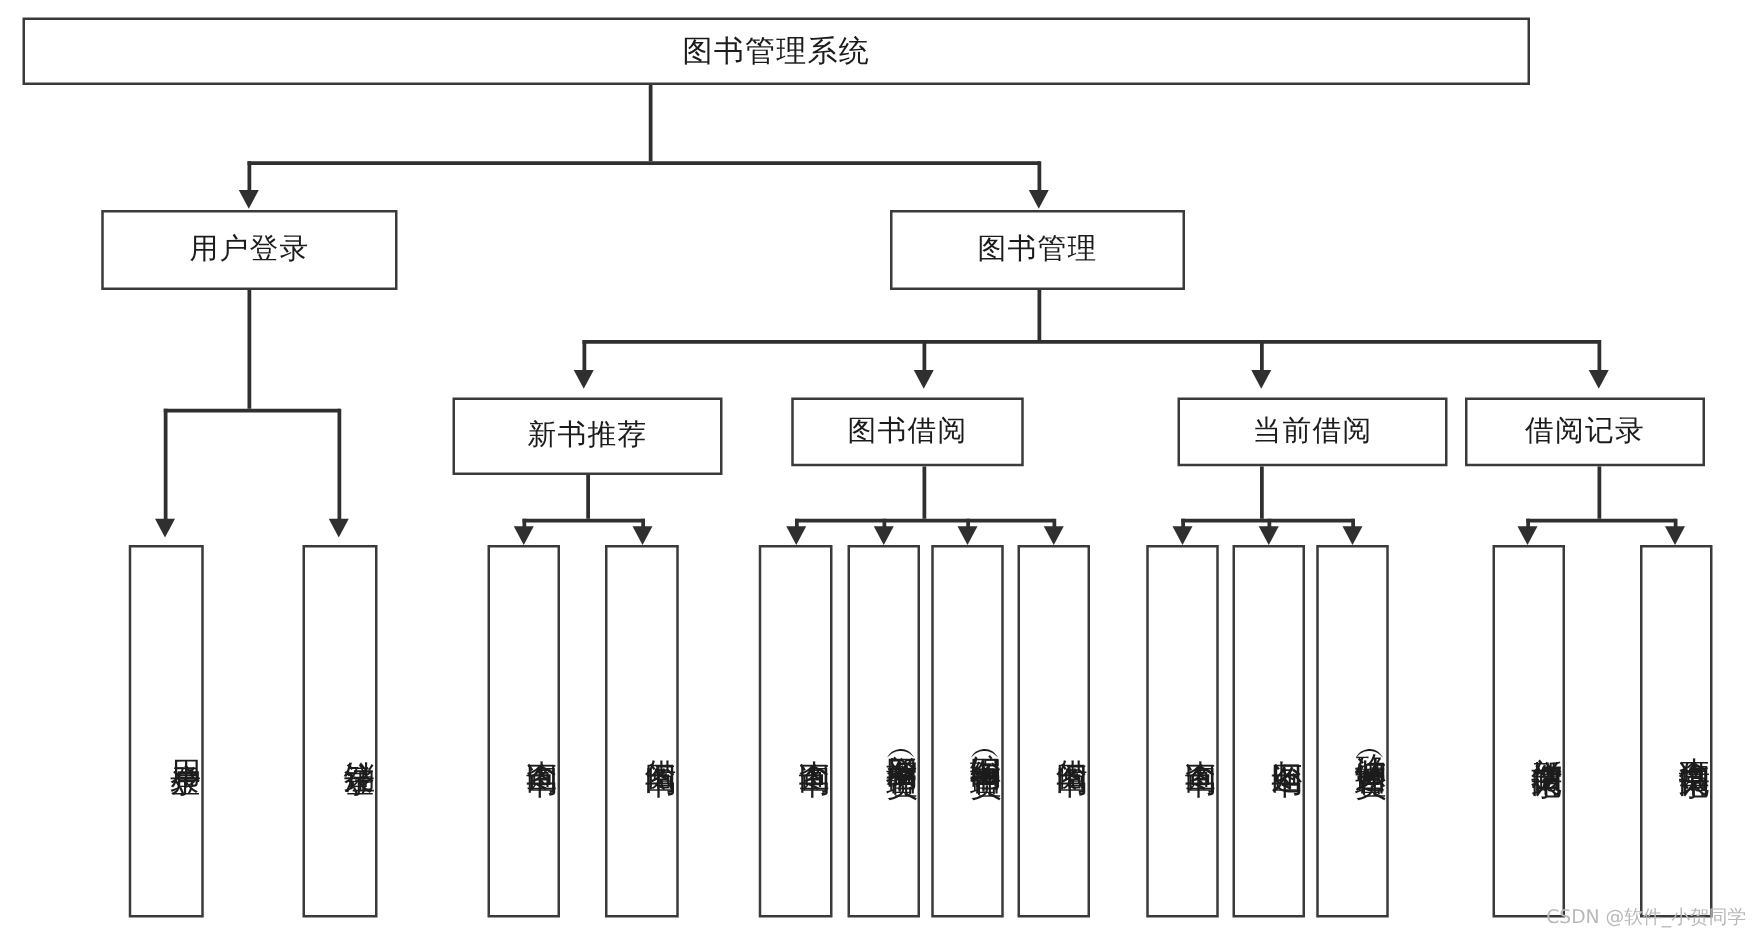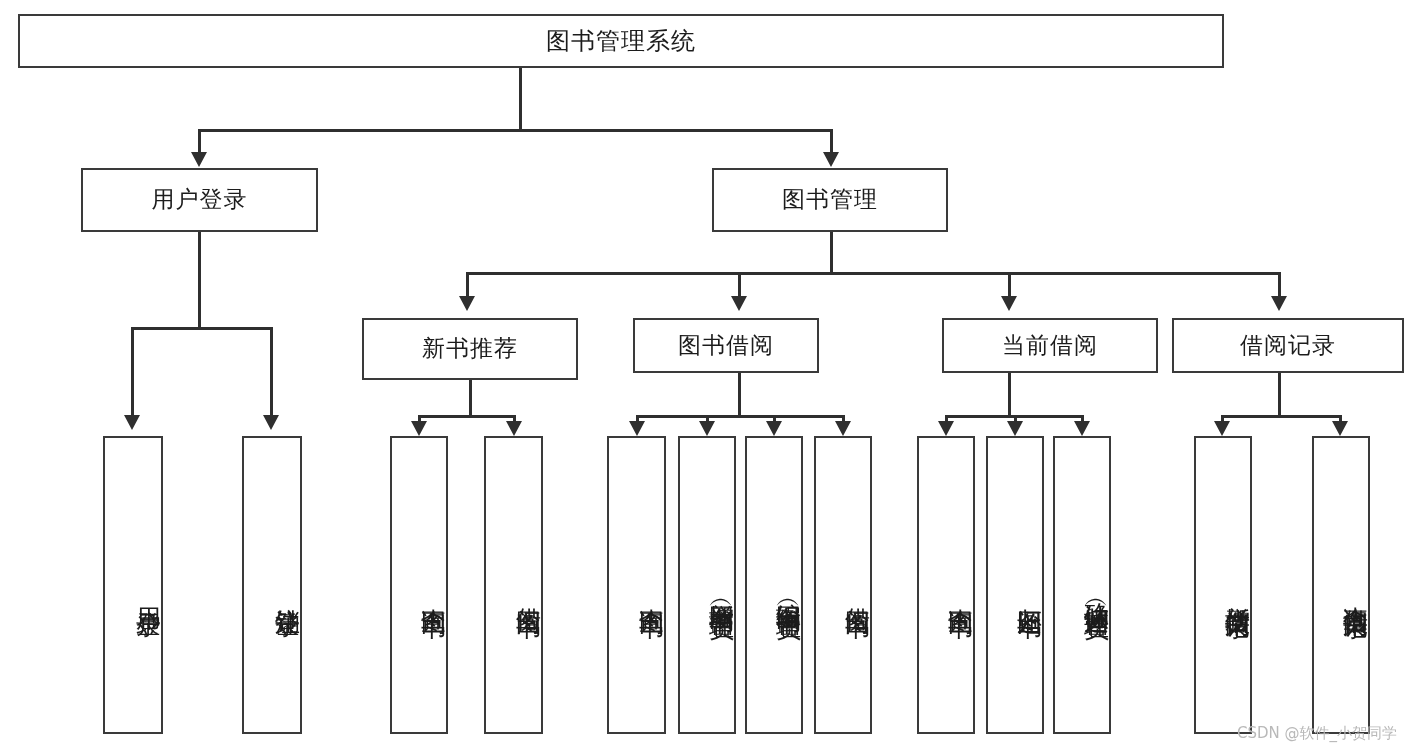--- a/index.html
+++ b/index.html
@@ -127,21 +127,21 @@
 
   <div class="node h" style="left:362px; top:318px; width:216px; height:62px;">
     <span>新书推荐</span>
   </div>
   <div class="node h" style="left:633px; top:318px; width:186px; height:55px;">
     <span>图书借阅</span>
   </div>
   <div class="node h" style="left:902px; top:318px; width:216px; height:55px;margin-left:40px;">
     <span>当前借阅</span>
   </div>
-  <div class="node h" style="left:1172px; top:318px; width:232px; height:55px;align-items:center;">
+  <div class="node h" style="left:1172px; top:318px; width:192px; height:55px;align-items:center;">
     <span>借阅记录</span>
   </div>
 
   <div class="ln vl" style="left:469px; top:373px; height:42px;"></div>
   <div class="ln hl" style="left:418px; top:415px; width:98px;"></div>
   <div class="ln vl" style="left:418px; top:415px; height:12px;"></div>
   <div class="arrow" style="left:411px; top:421px;"></div>
   <div class="ln vl" style="left:513px; top:415px; height:12px;"></div>
   <div class="arrow" style="left:506px; top:421px;"></div>
 

